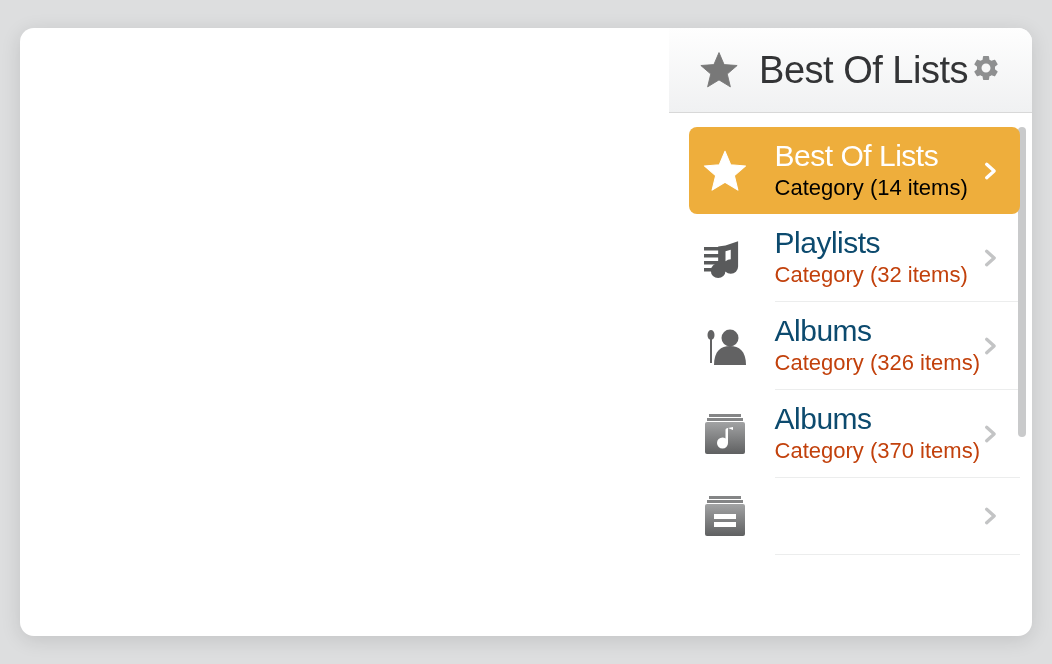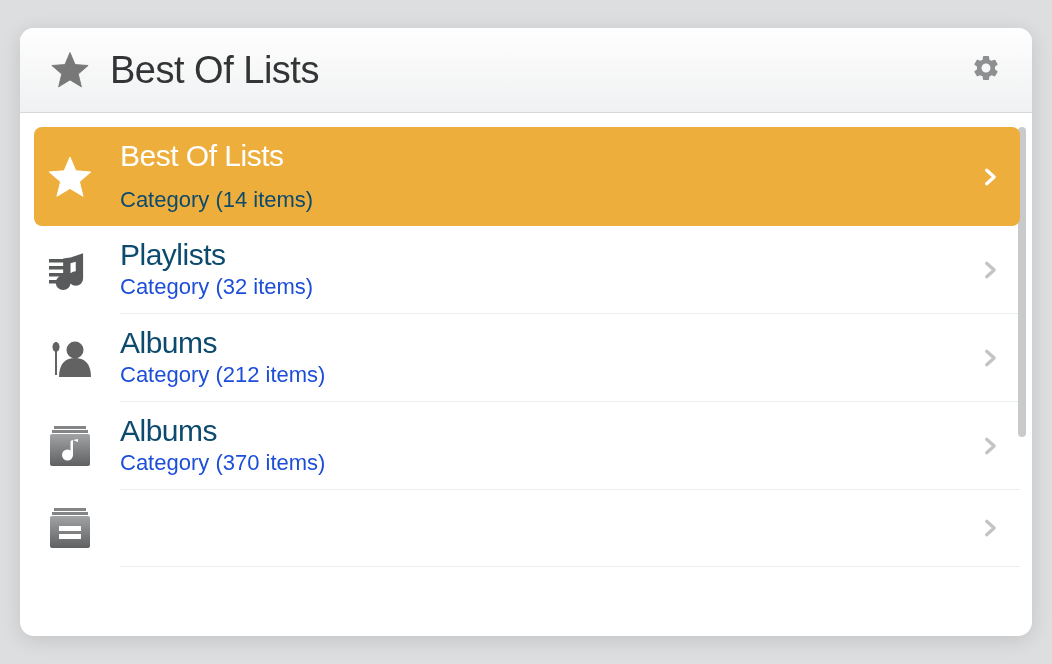--- a/index.html
+++ b/index.html
@@ -22,20 +22,21 @@
     .panel {
       background: #ffffff;
       border-radius: 14px;
       box-shadow: 0 4px 20px rgba(0,0,0,0.12);
       width: 100%;
       height: 608px;
       overflow: hidden;
       display: flex;
       flex-direction: column;
       position: relative;
+      align-items: flex-end;
     }
     
     .panel-header {
       display: flex;
       align-items: center;
       padding: 20px 28px;
       background: linear-gradient(180deg, #fefefe 0%, #f0f1f2 100%);
       border-bottom: 1px solid #d8d8d8;
     }
     
@@ -119,27 +120,26 @@
       letter-spacing: -0.5px;
     }
     
     .list-item.selected .item-title {
       color: #ffffff;
     }
     
     .list-item .item-subtitle {
       font-size: 22px;
       font-weight: 400;
-      color: #1d4ed8;
+      color: #c2410c;
       line-height: 1.3;
     }
     
     .list-item.selected .item-subtitle {
-      color: #0c4a6e;
-      margin-top: 12px;
+      color: #000000;
     }
     
     .list-item .chevron {
       width: 20px;
       height: 28px;
     }
     
     .chevron svg path {
       stroke: #c3c4c5;
     }
@@ -222,21 +222,21 @@
       <span class="item-icon">
         <svg viewBox="0 0 50 50" width="50" height="50">
           <ellipse cx="11" cy="14" rx="3.5" ry="5" fill="#626263"></ellipse>
           <rect x="10" y="18" width="2" height="24" fill="#626263"></rect>
           <circle cx="30" cy="17" r="8.5" fill="#626263"></circle>
           <path fill="#626263" d="M14 44 C14 30 21 25 30 25 C39 25 46 30 46 44 Z"></path>
         </svg>
       </span>
       <div class="item-text">
         <div class="item-title">Albums</div>
-        <div class="item-subtitle">Category (212 items)</div>
+        <div class="item-subtitle">Category (326 items)</div>
       </div>
       <span class="chevron">
         <svg viewBox="0 0 24 24" width="20" height="28">
             <path d="M8 4 L17 12 L8 20" stroke-width="4" fill="none" stroke-linecap="round" stroke-linejoin="round"></path>
           </svg>
       </span>
     </div>
     <div class="item-divider"></div>
 
     <div class="list-item">

